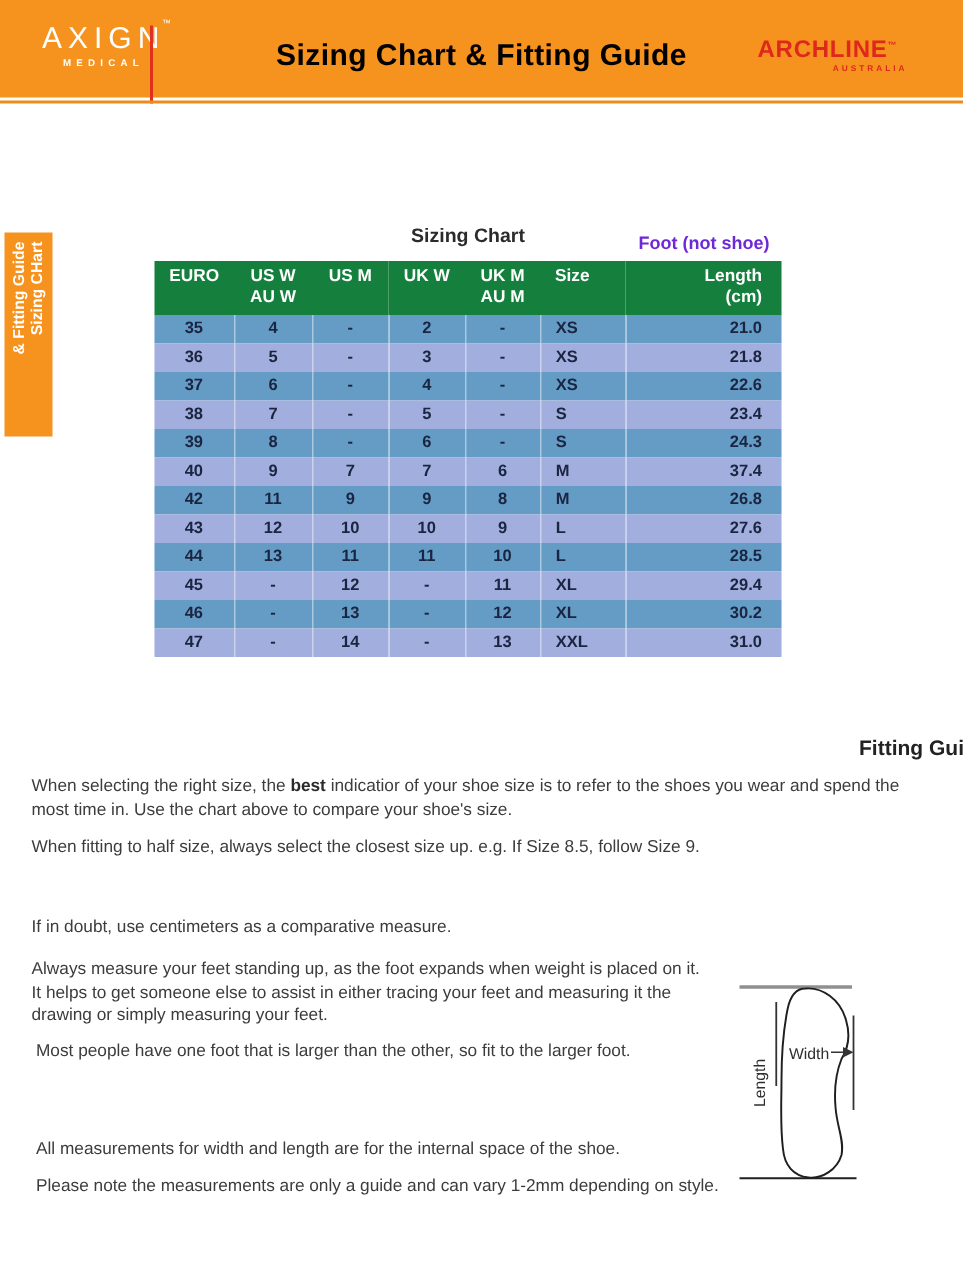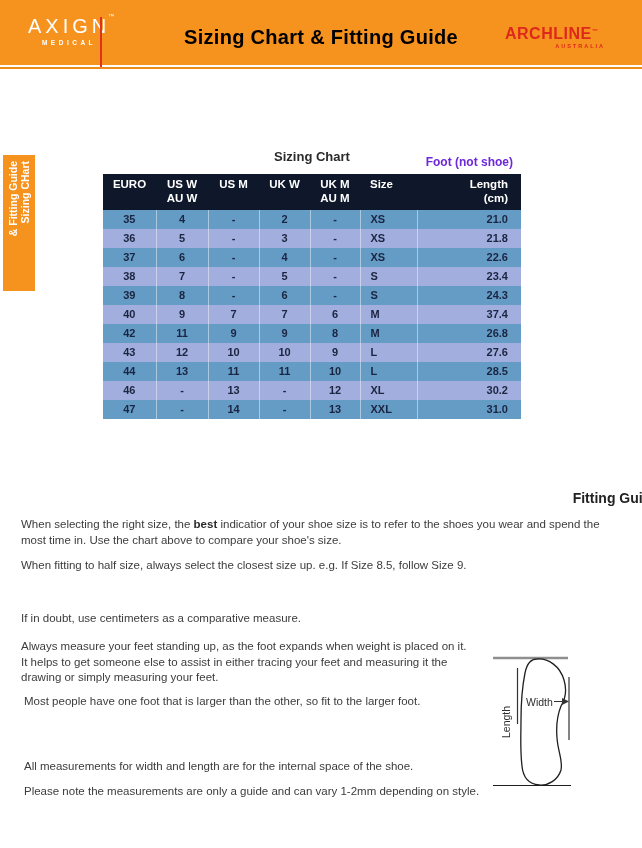--- a/index.html
+++ b/index.html
@@ -33,21 +33,21 @@
                       text-align:right;padding-right:6px;white-space:nowrap;}
 
   
   .sizing-title{position:absolute;left:103px;top:149px;width:418px;text-align:center;
                 font-size:13px;font-weight:700;color:#2b2b2b;}
   .foot-note{position:absolute;left:353px;top:155px;width:160px;text-align:right;
              font-size:12px;font-weight:700;color:#6d28d9;}
 
   table.size-table{position:absolute;left:103px;top:174px;width:418px;
                    border-collapse:collapse;table-layout:fixed;}
-  .size-table th{background:#0f172a;color:#ffffff;font-size:11.5px;font-weight:700;
+  .size-table th{background:#15803d;color:#ffffff;font-size:11.5px;font-weight:700;
                  padding:4px 0 5px 0;vertical-align:top;text-align:center;line-height:13.5px;}
   .size-table th .l2{font-weight:700;}
   .size-table td{height:19px;line-height:19px;padding:0;font-size:11px;font-weight:700;
                  color:#1B2440;text-align:center;border-left:1px solid rgba(255,255,255,0.45);}
   .size-table td:first-child{border-left:none;}
   .size-table tbody tr:nth-child(odd) td{background:#649CC6;}
   .size-table tbody tr:nth-child(even) td{background:#A2AEDD;}
   .size-table th:nth-child(6),.size-table td:nth-child(6){text-align:left;padding-left:10px;}
   .size-table th:nth-child(7),.size-table td:nth-child(7){text-align:right;padding-right:13px;}
 
@@ -209,20 +209,29 @@
         <tr>
           <td>44</td>
           <td>13</td>
           <td>11</td>
           <td>11</td>
           <td>10</td>
           <td>L</td>
           <td>28.5</td>
         </tr>
         <tr>
+          <td>45</td>
+          <td>-</td>
+          <td>12</td>
+          <td>-</td>
+          <td>11</td>
+          <td>XL</td>
+          <td>29.4</td>
+        </tr>
+        <tr>
           <td>46</td>
           <td>-</td>
           <td>13</td>
           <td>-</td>
           <td>12</td>
           <td>XL</td>
           <td>30.2</td>
         </tr>
         <tr>
           <td>47</td>

